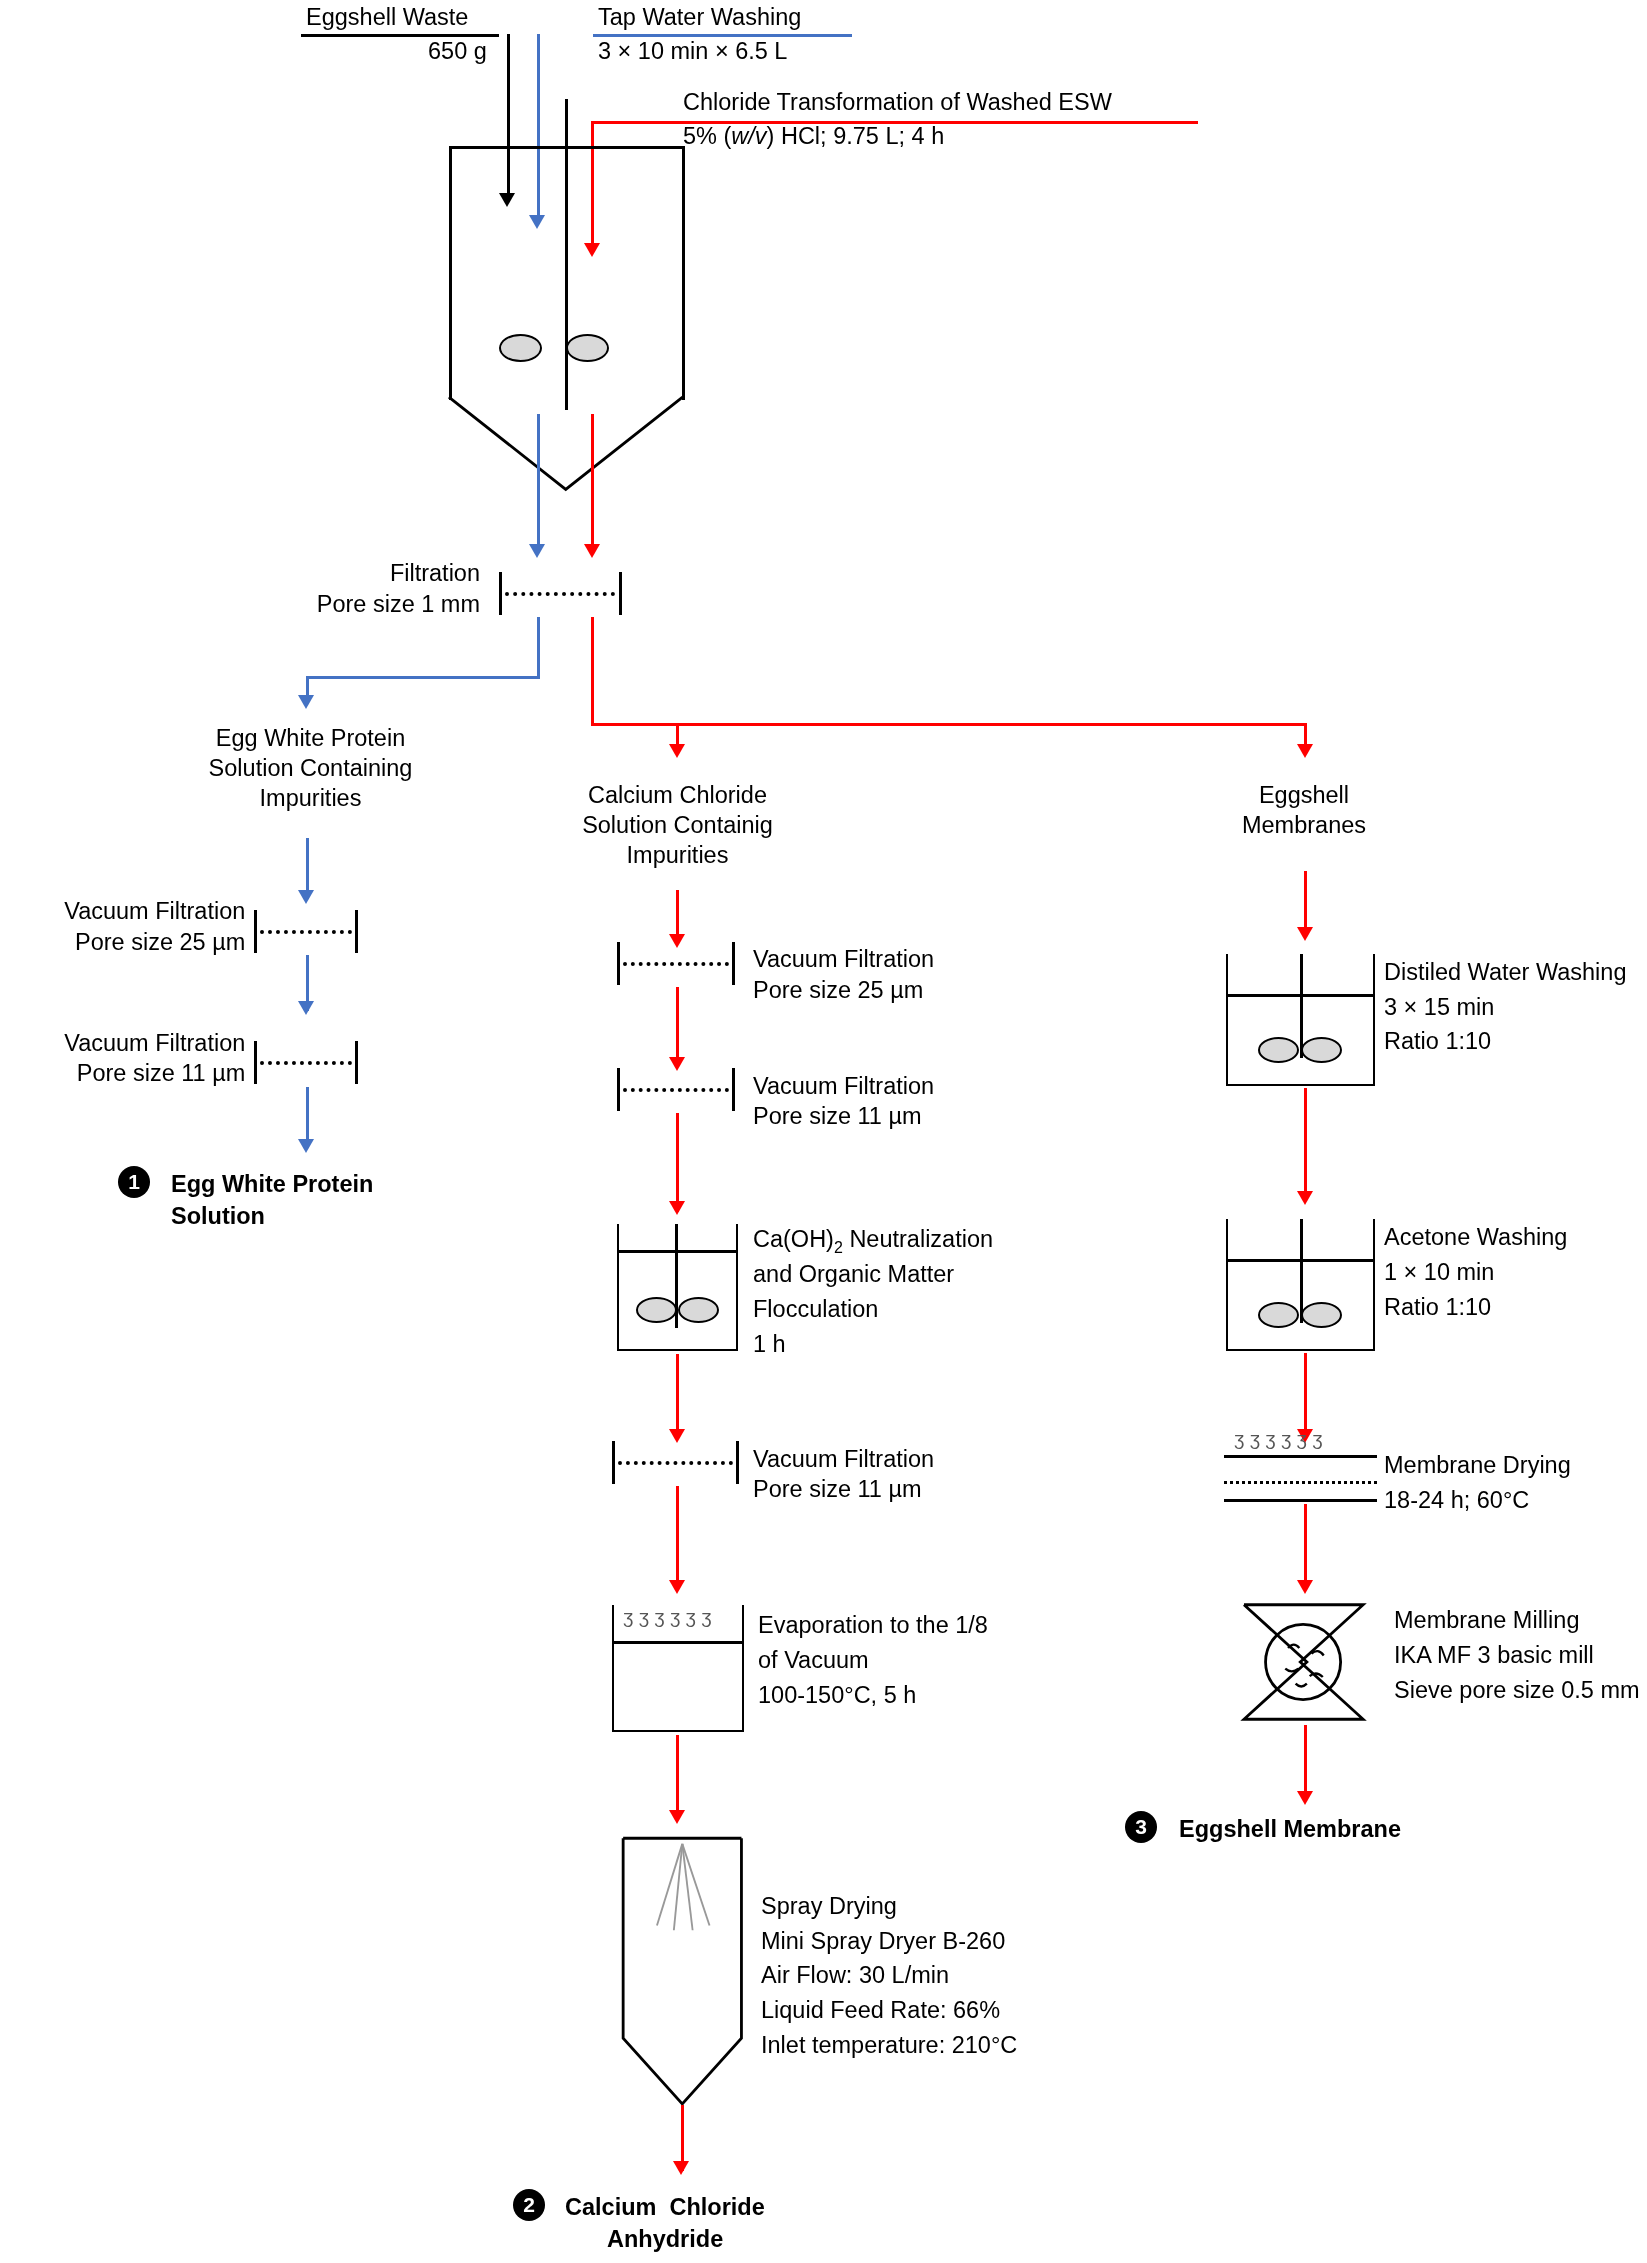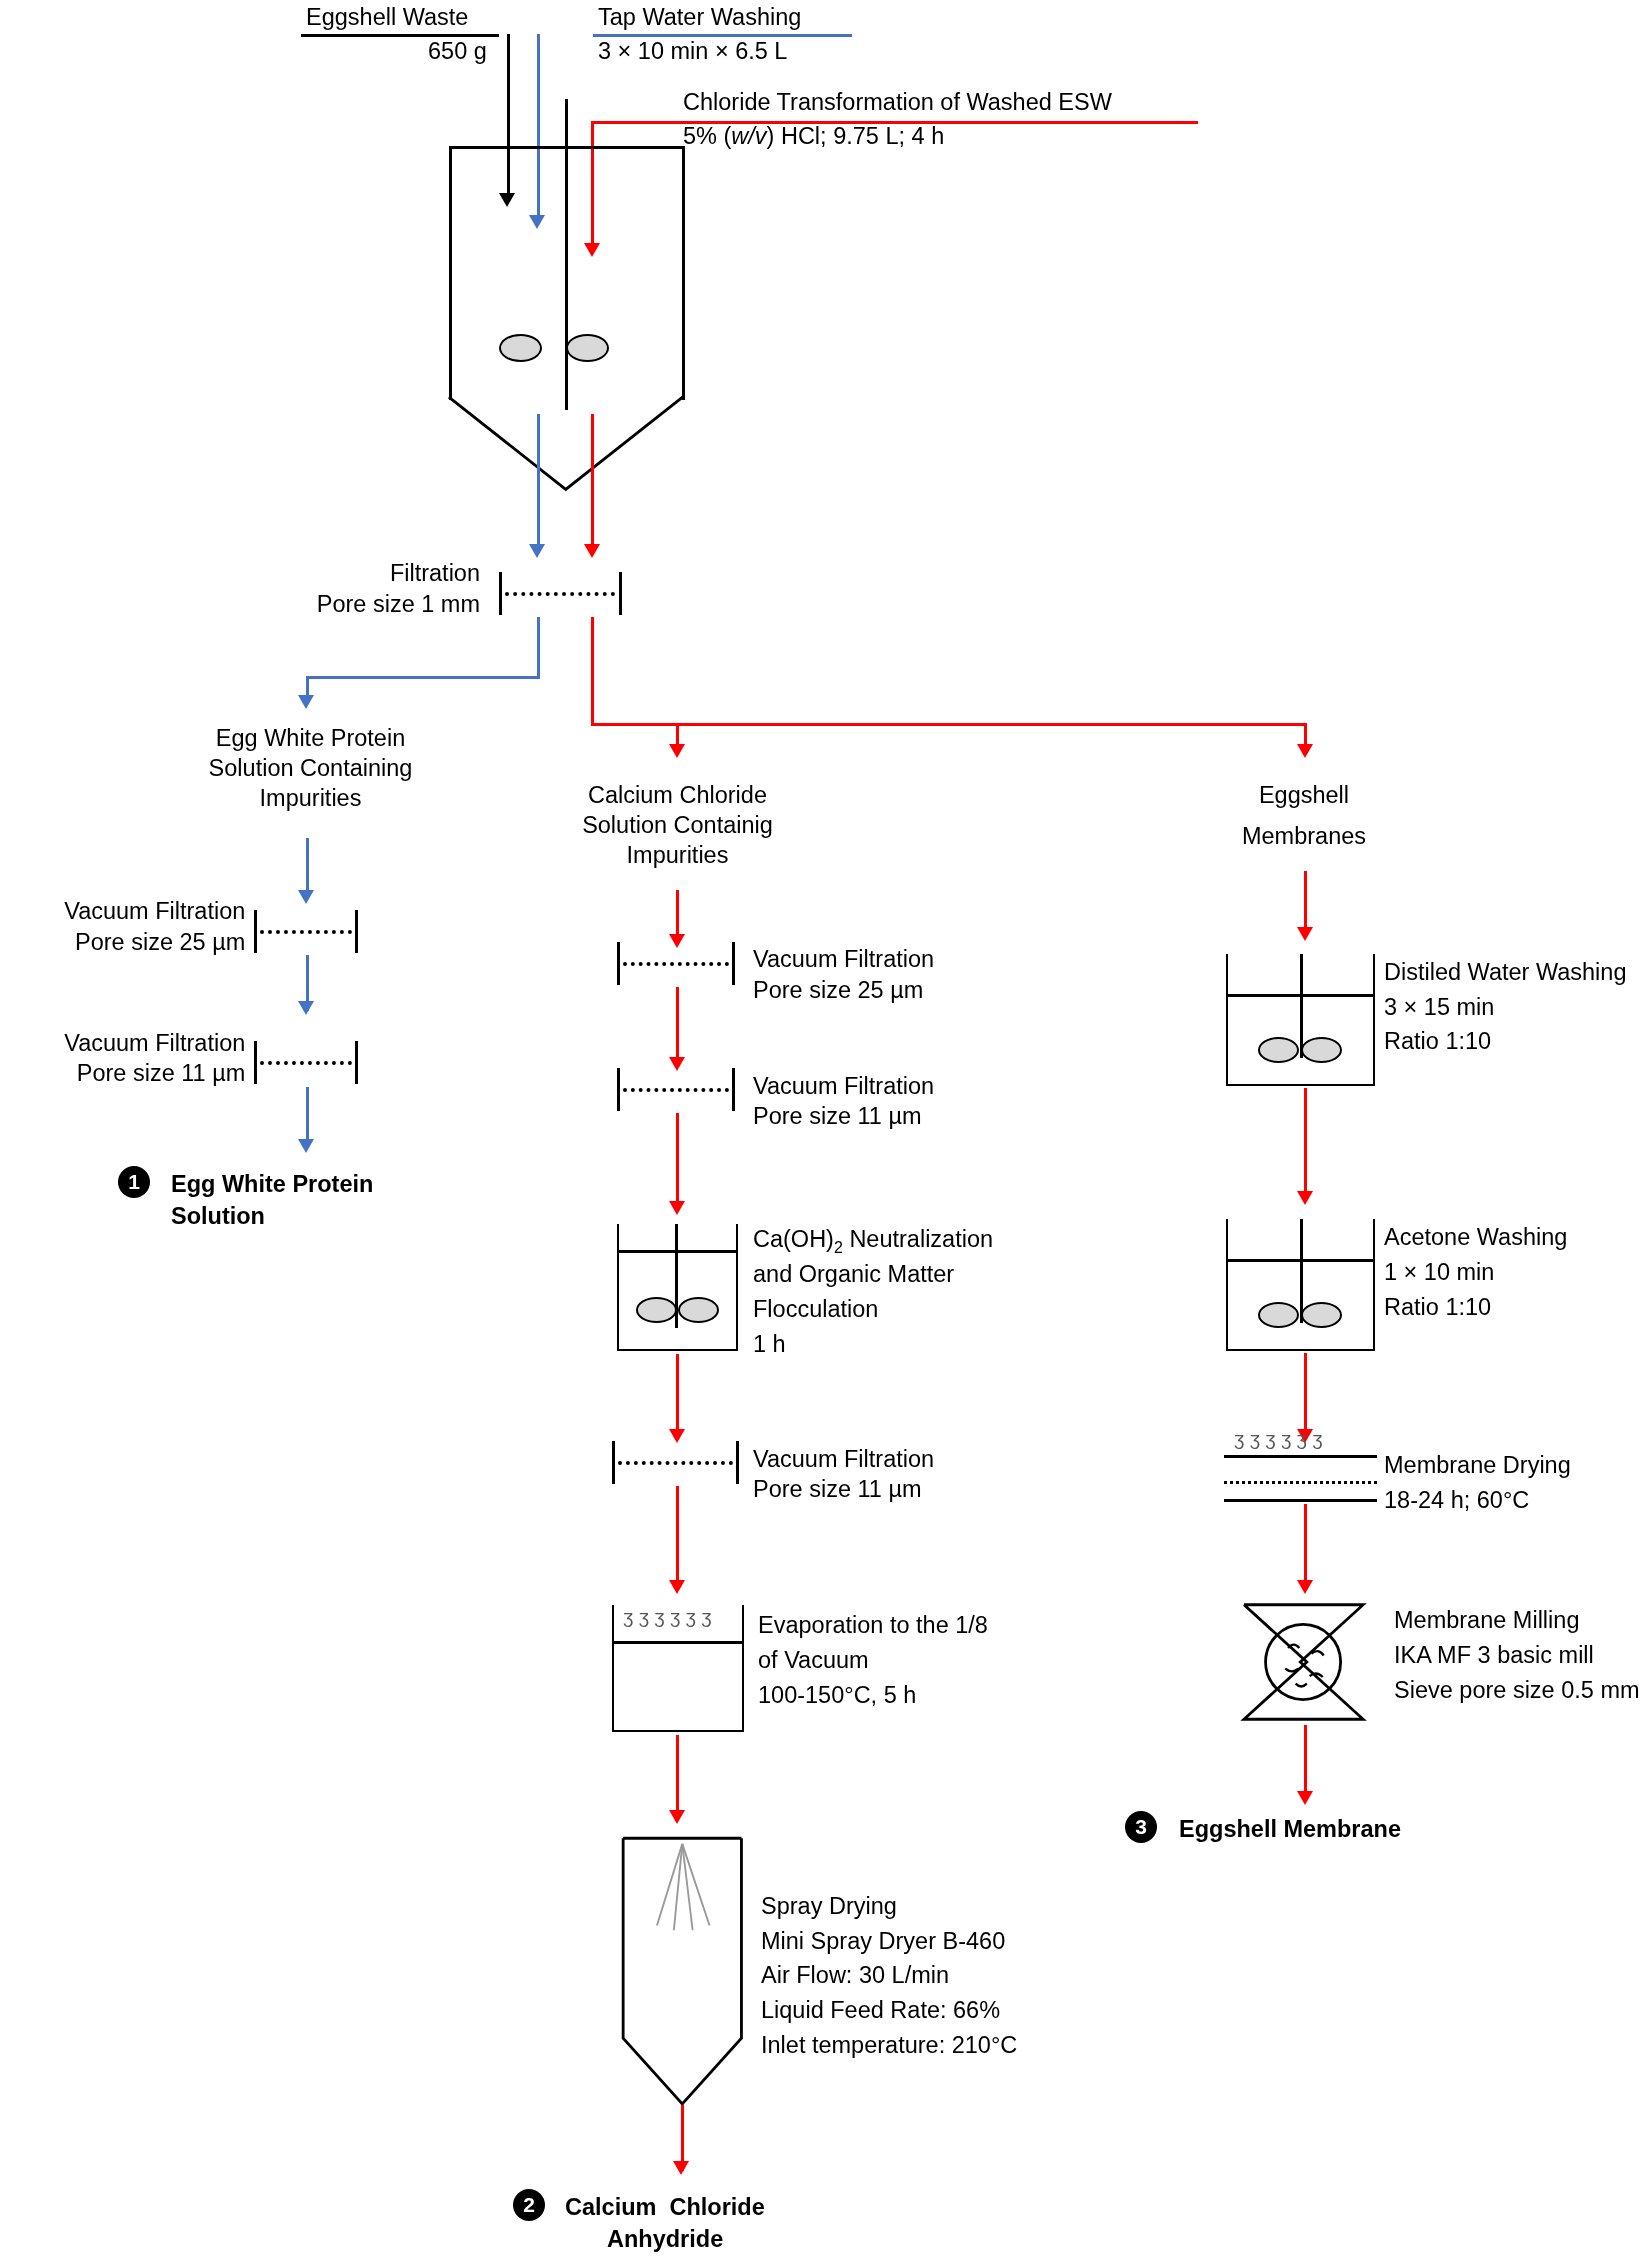--- a/index.html
+++ b/index.html
@@ -219,34 +219,34 @@
 
   <svg width="169" height="273" style="position:absolute;left:610px;top:1836px;" viewBox="0 0 180 290">
     <polyline points="14,2 14,215 77,285 140,215 140,2" fill="none" stroke="#000" stroke-width="3"></polyline>
     <line x1="14" y1="2" x2="140" y2="2" stroke="#000" stroke-width="3"></line>
     <line x1="77" y1="8" x2="50" y2="95" stroke="#999" stroke-width="2"></line>
     <line x1="77" y1="8" x2="68" y2="100" stroke="#999" stroke-width="2"></line>
     <line x1="77" y1="8" x2="88" y2="100" stroke="#999" stroke-width="2"></line>
     <line x1="77" y1="8" x2="106" y2="95" stroke="#999" stroke-width="2"></line>
   </svg>
   <div class="txt" style="left:761px;top:1891px;">Spray Drying</div>
-  <div class="txt" style="left:761px;top:1926px;">Mini Spray Dryer B-460</div>
+  <div class="txt" style="left:761px;top:1926px;">Mini Spray Dryer B-260</div>
   <div class="txt" style="left:761px;top:1960px;">Air Flow: 30 L/min</div>
   <div class="txt" style="left:761px;top:1995px;">Liquid Feed Rate: 66%</div>
   <div class="txt" style="left:761px;top:2030px;">Inlet temperature: 210°C</div>
 
   <div class="ln red" style="left:681px;top:2105px;width:2.8px;height:66px;"></div>
   <div class="arw down red" style="left:673px;top:2161px;"></div>
 
   <div class="bullet" style="left:513px;top:2189px;">2</div>
   <div class="txt bold" style="left:565px;top:2192px;">Calcium  Chloride</div>
   <div class="txt bold" style="left:607px;top:2224px;">Anhydride</div>
 
   <div class="txt c" style="left:1158px;top:780px;width:292px;">Eggshell</div>
-  <div class="txt c" style="left:1158px;top:810px;width:292px;margin-top:11px;">Membranes</div>
+  <div class="txt c" style="left:1158px;top:810px;width:292px;">Membranes</div>
 
   <div class="ln red" style="left:1304px;top:871px;width:2.8px;height:61px;"></div>
   <div class="arw down red" style="left:1297px;top:927px;"></div>
 
   <div class="vessel" style="left:1226px;top:954px;width:149px;height:132px;">
     <div class="lid" style="top:40px;"></div>
     <div class="shaft" style="left:72px;height:104px;"></div>
     <div class="blade" style="left:30px;top:83px;width:41px;height:26px;"></div>
     <div class="blade" style="left:73px;top:83px;width:41px;height:26px;"></div>
   </div>

